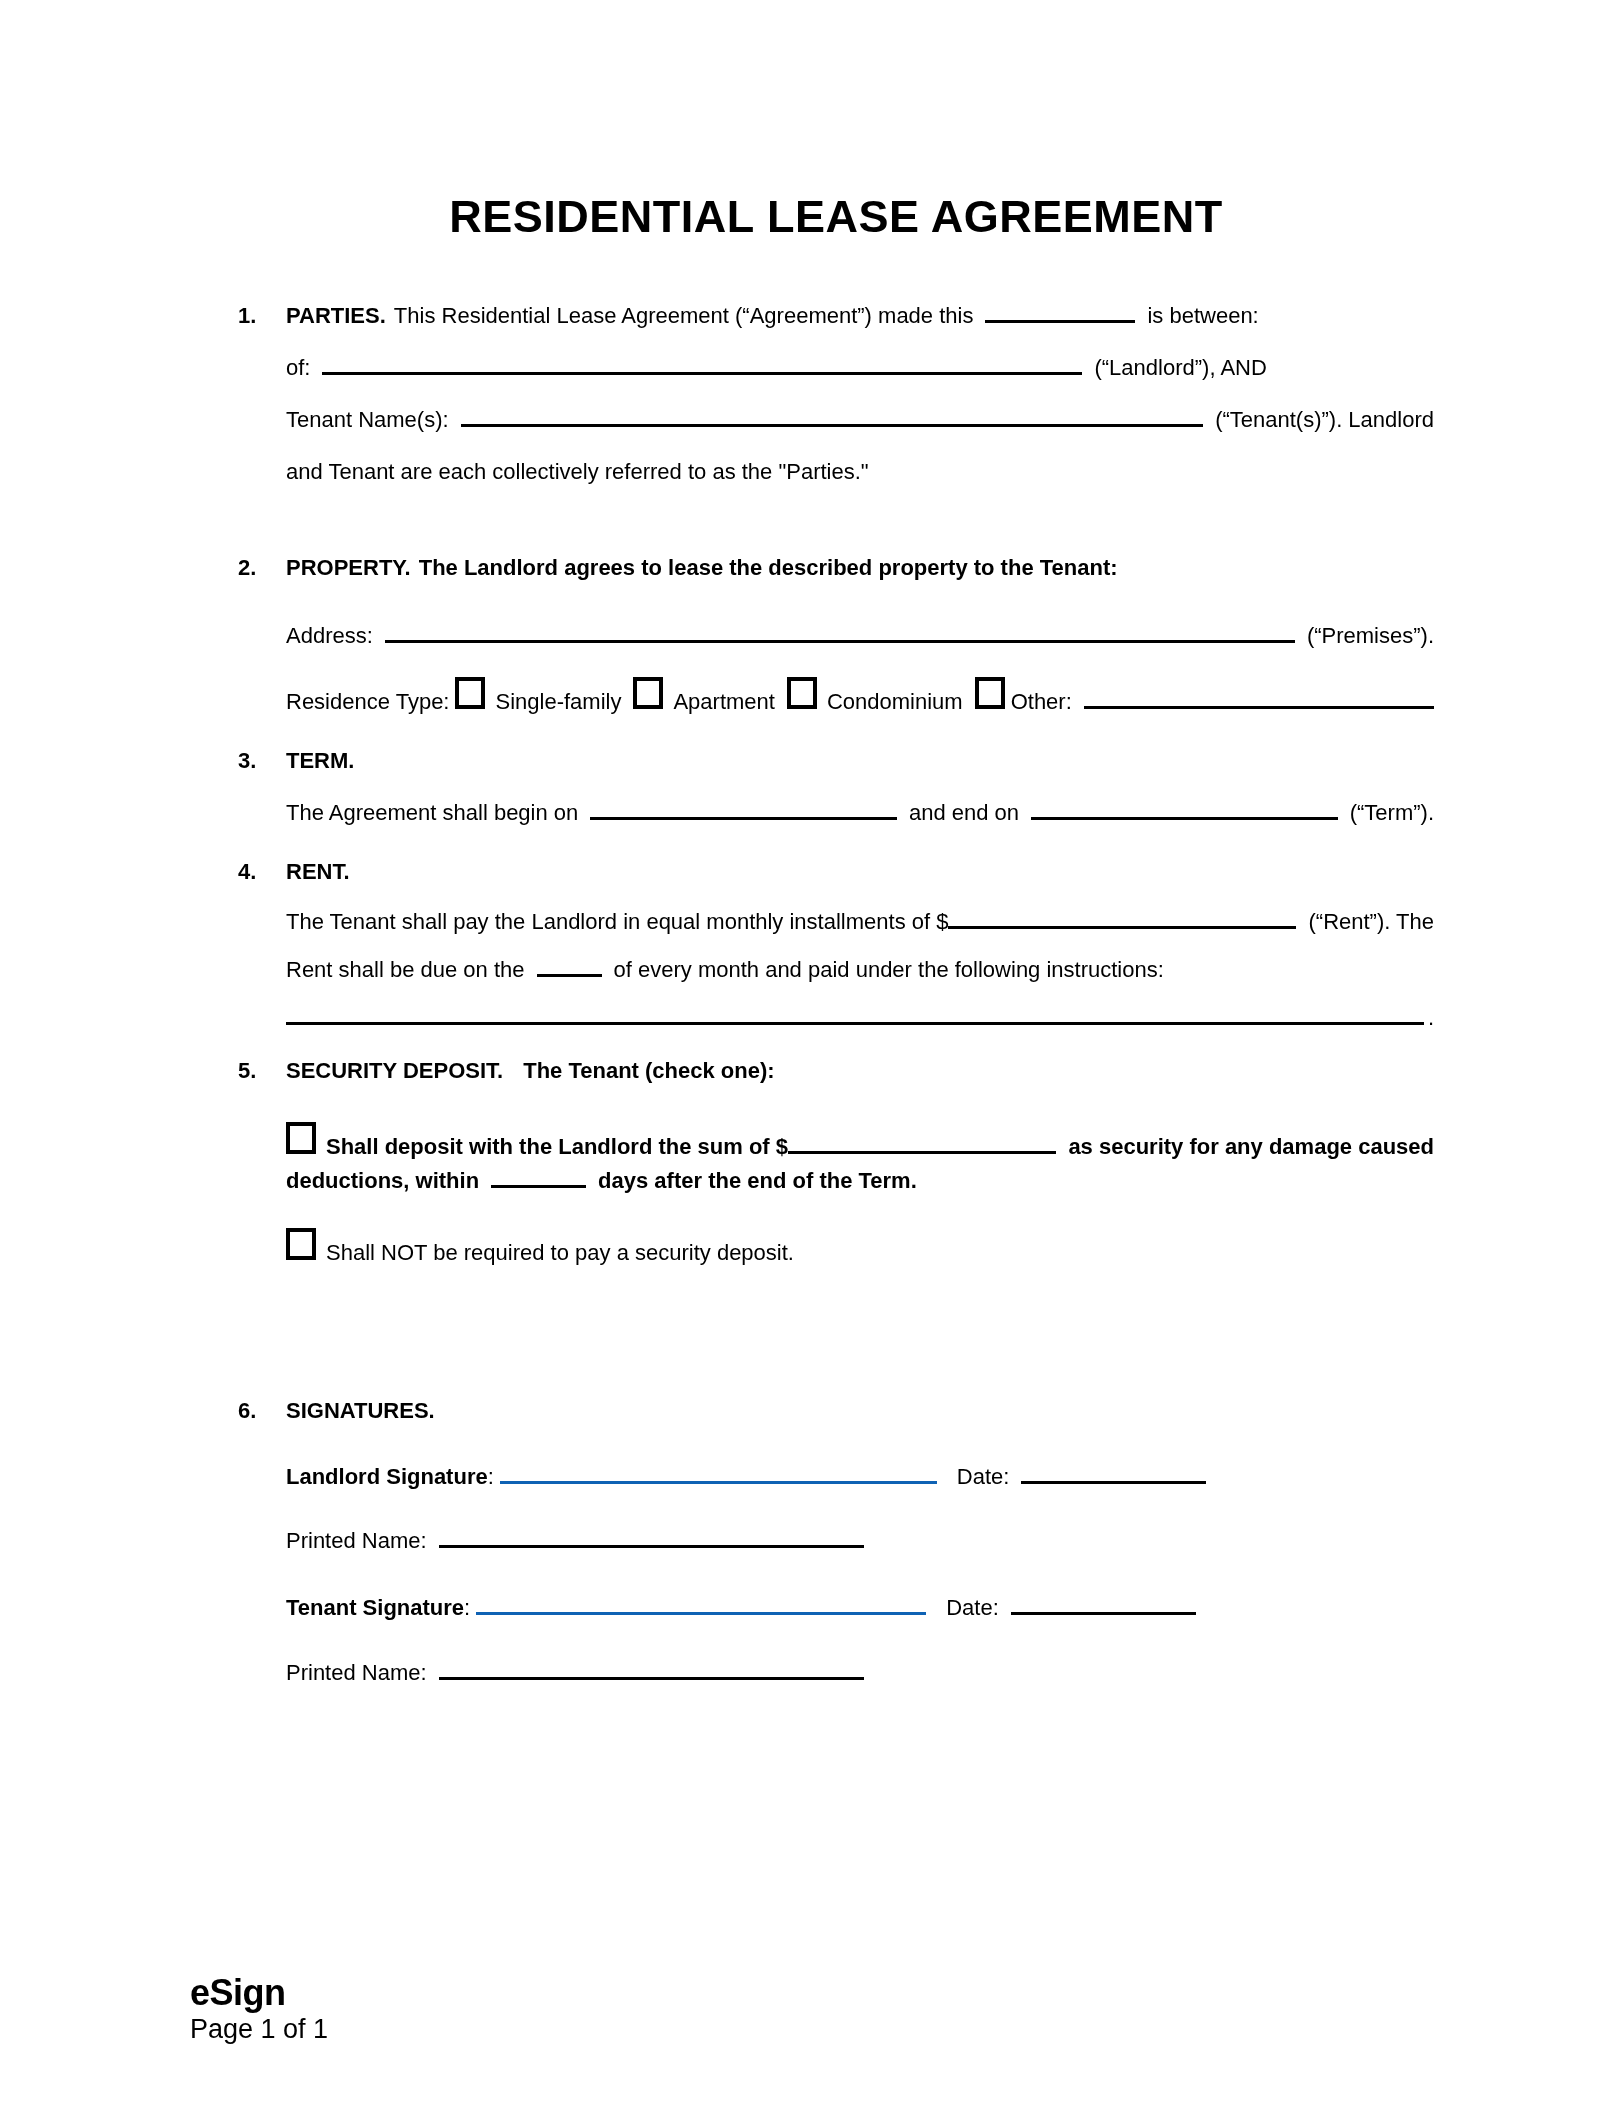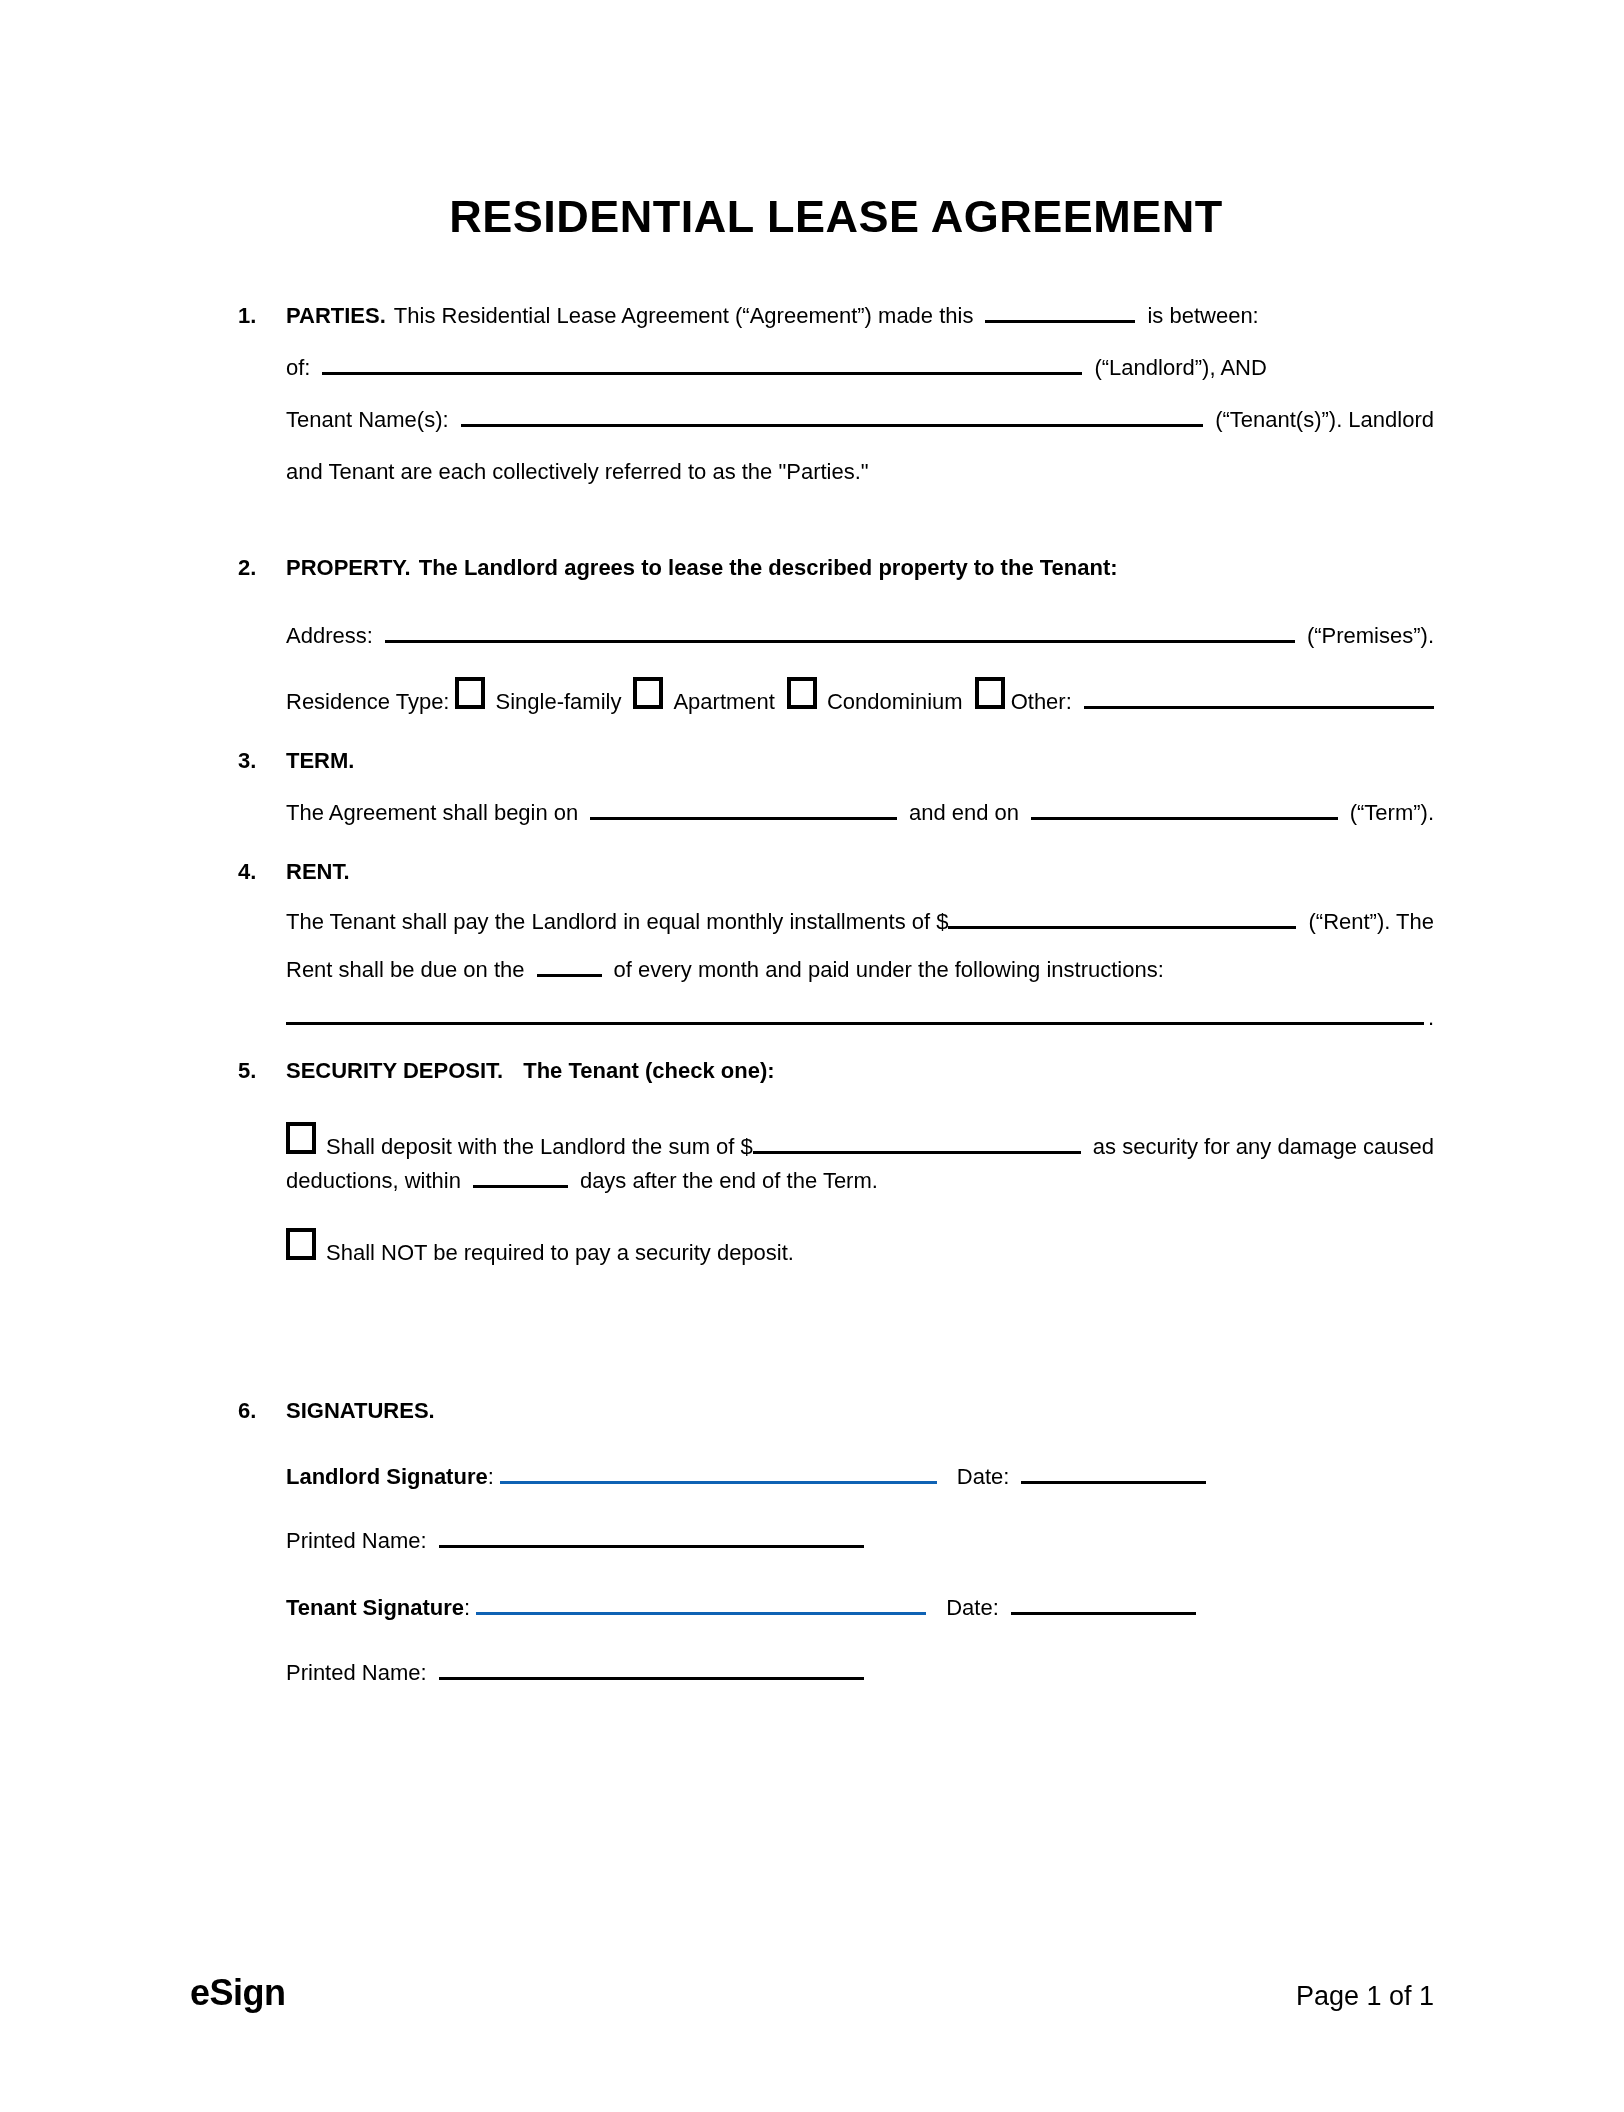--- a/index.html
+++ b/index.html
@@ -32,21 +32,21 @@
     flex:0 0 auto; width:30px; height:32px; border:4px solid #000;
     margin:0 10px -7px 12px; background:#fff;
   }
   .cb.first { margin-left:6px; }
   .cb.lead { margin-left:0; margin-right:10px; }
   .sig-blank { border-bottom-color:var(--blue); width:437px; }
   .s4-line { line-height:48px; }
   .tight { line-height:34px; }
   .footer {
     position:absolute; top:1972px; left:190px; right:190px;
-    display:flex; justify-content:space-between; align-items:baseline;
+    display:flex; justify-content:space-between; align-items:baseline;flex-direction:column;
   }
   .brand { font-weight:bold; font-size:36px; letter-spacing:-0.5px; }
   .pagenum { font-size:27px; }
 </style>
 </head>
 <body>
 
 <div class="page">
   <div class="title">RESIDENTIAL LEASE AGREEMENT</div>
 
@@ -134,21 +134,21 @@
         <span class="t">.</span>
       </div>
     </div>
 
     <div style="margin-top:3px;">
       <div class="sec-head">
         <span class="num">5.</span>
         <span class="t b">SECURITY DEPOSIT.</span>
         <span class="t" style="margin-left:20px;">The Tenant (check one):</span>
       </div>
-      <div class="indent" style="margin-top:25px;">
+      <div class="indent" style="margin-top:25px;font-weight:bold;">
         <div class="line tight">
           <span class="cb lead"></span>
           <span class="t">Shall deposit with the Landlord the sum of $</span>
           <span class="blank grow ml0"></span>
           <span class="t">as security for any damage caused</span>
         </div>
         <div class="line tight">
           <span class="t">deductions, within</span>
           <span class="blank" style="width:95px;"></span>
           <span class="t">days after the end of the Term.</span>

